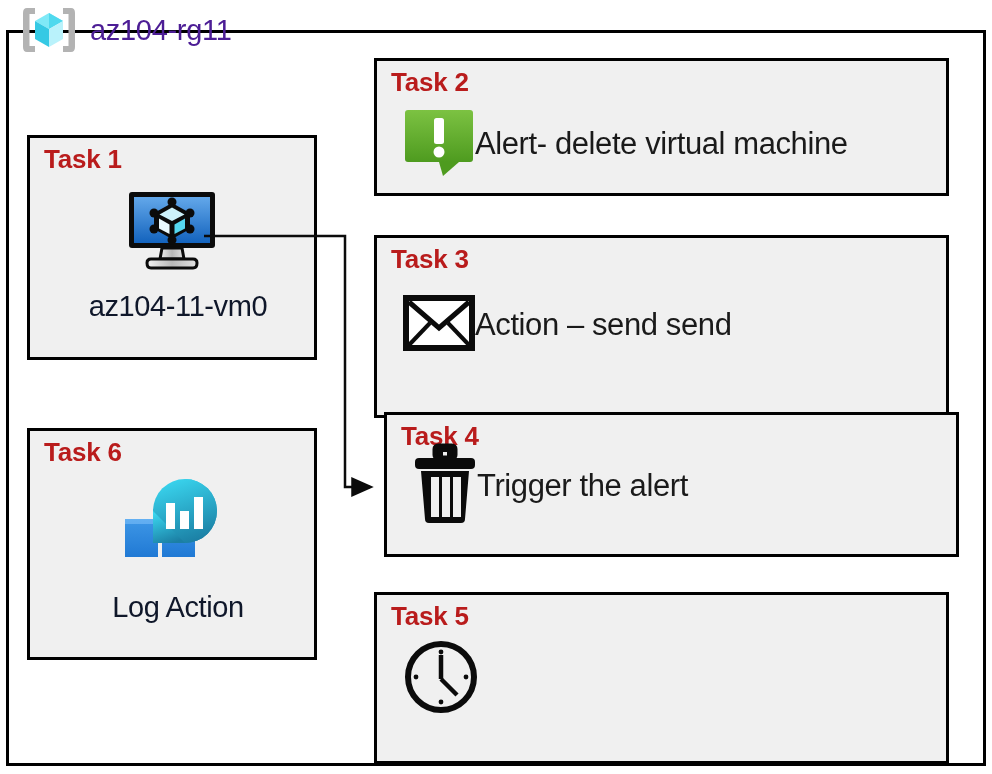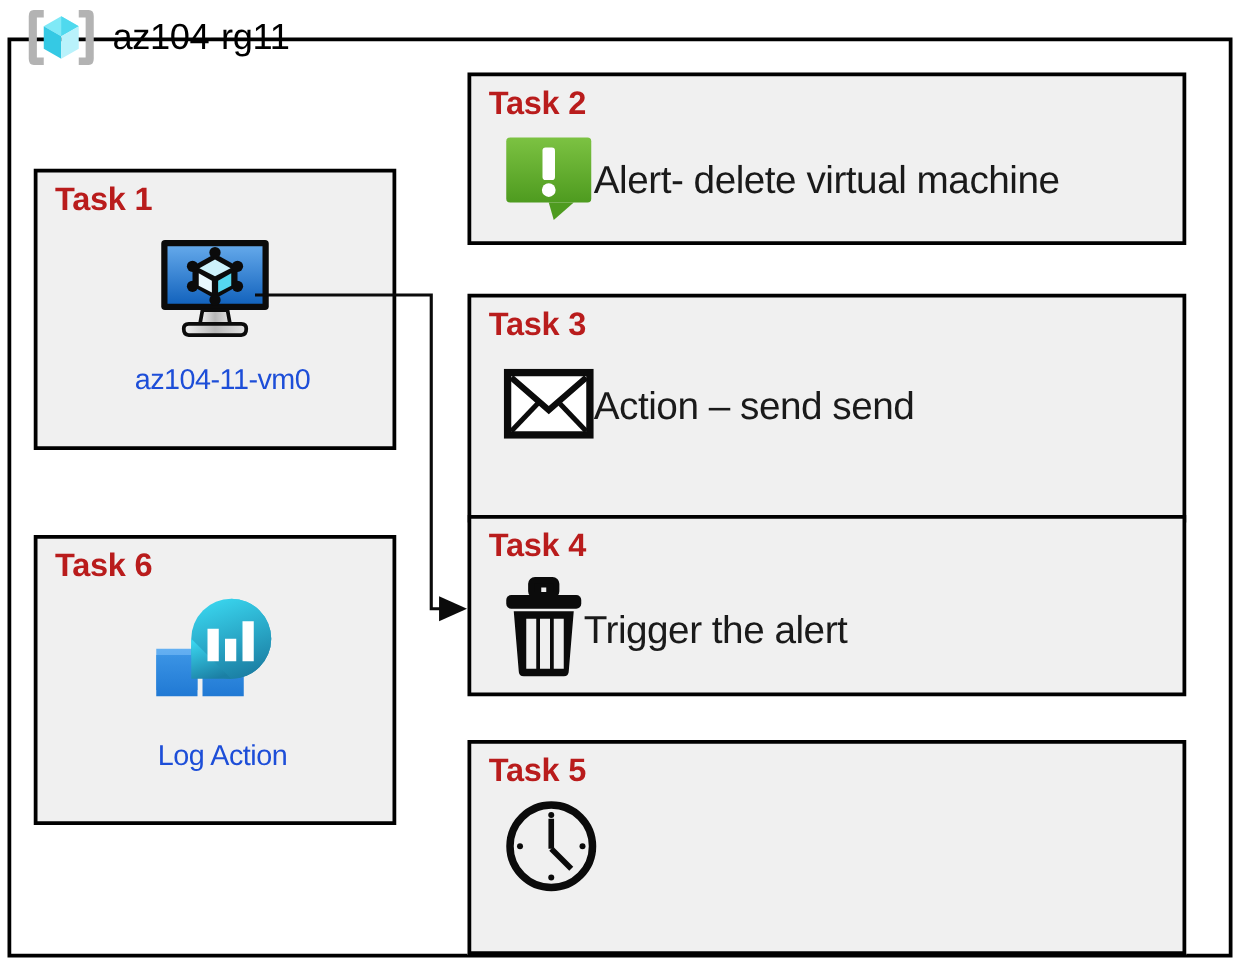--- a/index.html
+++ b/index.html
@@ -47,21 +47,21 @@
     gap: 10px;
   }
   #rg-icon {
     width: 62px;
     height: 50px;
     position: relative;
     flex: none;
   }
   #rg-title {
     font-size: 29px;
-    color: #000000;
+    color: #4c1d95;
     letter-spacing: -0.3px;
     white-space: nowrap;
   }
 
   
   .card {
     position: absolute;
     box-sizing: border-box;
     background: #f0f0f0;
     border: 3px solid #000000;
@@ -89,22 +89,22 @@
     right: 0;
     display: flex;
     justify-content: center;
     align-items: center;
   }
   .card-v .card-label {
     position: absolute;
     left: 12px;
     right: 0;
     text-align: center;
-    font-size: 23px;
-    color: #1d4ed8;
+    font-size: 29px;
+    color: #0f172a;
     letter-spacing: -0.4px;
     white-space: nowrap;
   }
 
   
   .card-h {
     left: 374px;
     width: 575px;
   }
   .card-h .row {
@@ -133,22 +133,22 @@
   #card-task6 { top: 428px; height: 232px; }
   #card-task6 .icon-slot  { top: 48px;  height: 96px; }
   #card-task6 .card-label { top: 160px; }
 
   #card-task2 { top: 58px;  height: 138px; }
   #card-task2 .row { top: 46px; height: 74px; }
 
   #card-task3 { top: 235px; height: 183px; }
   #card-task3 .row { top: 48px; height: 78px; }
 
-  #card-task4 { top: 412px; height: 145px; }
-  #card-task4 .row { top: 48px; height: 82px; }
+  #card-task4 { top: 412px; height: 145px; margin-left: 10px; }
+  #card-task4 .row { top: 30px; height: 82px; }
 
   #card-task5 { top: 592px; height: 172px; }
   #card-task5 .row { top: 44px; height: 80px; }
 
   
   #connector {
     position: absolute;
     left: 0;
     top: 0;
     width: 992px;

